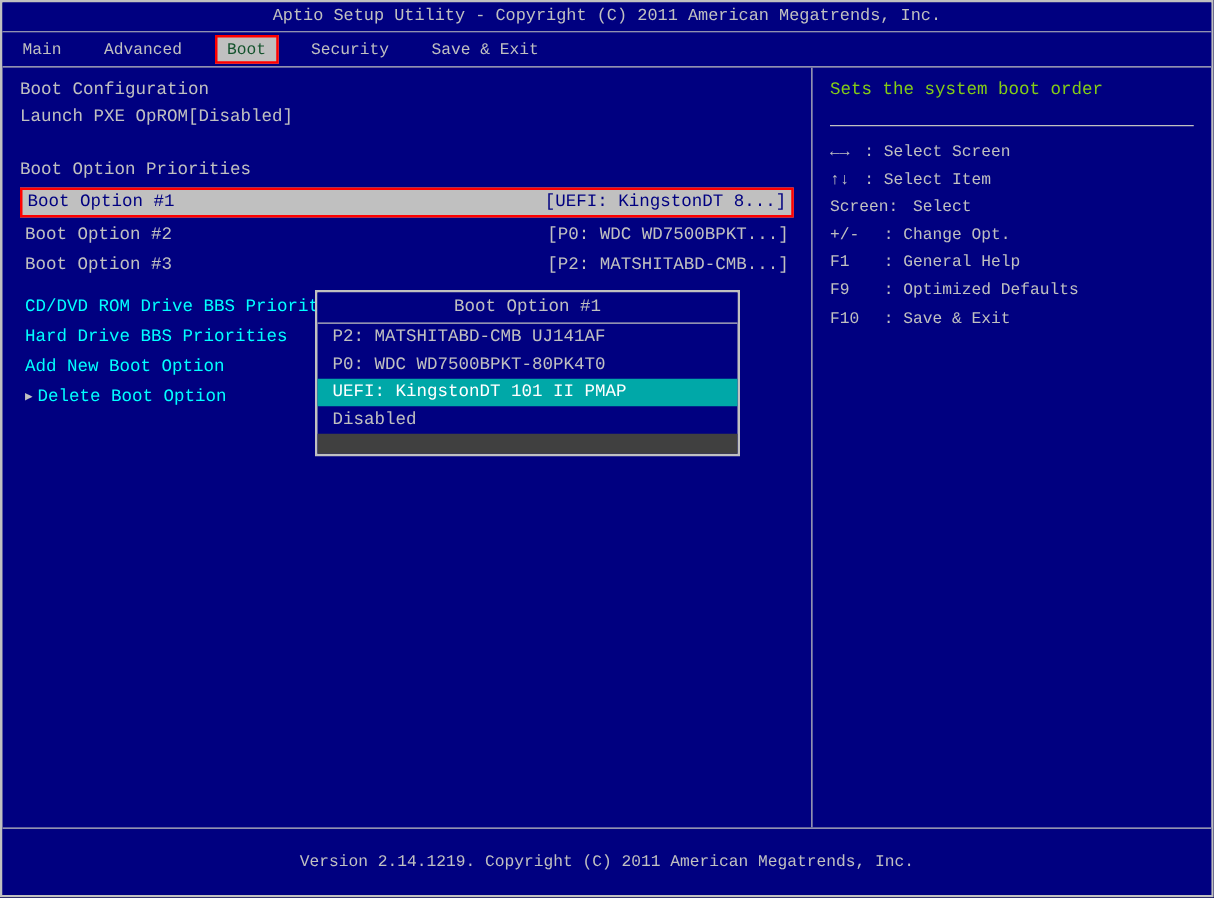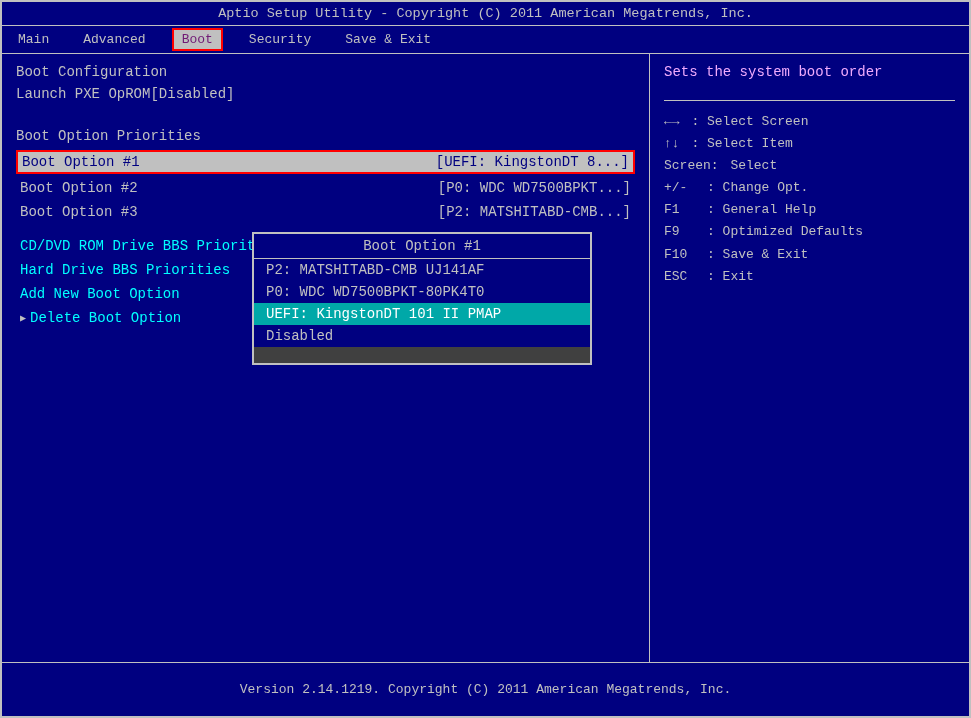--- a/index.html
+++ b/index.html
@@ -45,21 +45,21 @@
 
     .menu-item {
       color: #c0c0c0;
       padding: 2px 8px;
       cursor: pointer;
       font-size: 13px;
     }
 
     .menu-item.active {
       background: #c0c0c0;
-      color: #701a75;
+      color: #14532d;
       border: 2px solid #ff0000;
     }
 
     
     .main-content {
       display: flex;
       flex: 1;
       overflow: hidden;
     }
 
@@ -175,21 +175,21 @@
     
     .right-panel {
       flex: 1;
       padding: 10px 14px;
       color: #c0c0c0;
       font-size: 14px;
     }
 
     .help-text {
       margin-bottom: 20px;
-      color: #f0abfc;
+      color: #84cc16;
     }
 
     .divider-line {
       border-top: 1px solid #c0c0c0;
       margin: 10px 0;
     }
 
     .key-help {
       font-size: 13px;
       color: #c0c0c0;
@@ -306,24 +306,20 @@
           <span>&nbsp;&nbsp;&nbsp;: General Help</span>
         </div>
         <div class="key-row">
           <span>F9</span>
           <span>&nbsp;&nbsp;&nbsp;: Optimized Defaults</span>
         </div>
         <div class="key-row">
           <span>F10</span>
           <span>&nbsp;&nbsp;: Save &amp; Exit</span>
         </div>
-        <div class="key-row">
-          <span>ESC</span>
-          <span>&nbsp;&nbsp;: Exit</span>
-        </div>
       </div>
     </div>
 
   </div>
 
   <div class="footer-bar">
     <span>Version 2.14.1219. Copyright (C) 2011 American Megatrends, Inc.</span>
   </div>
 
 </div>

